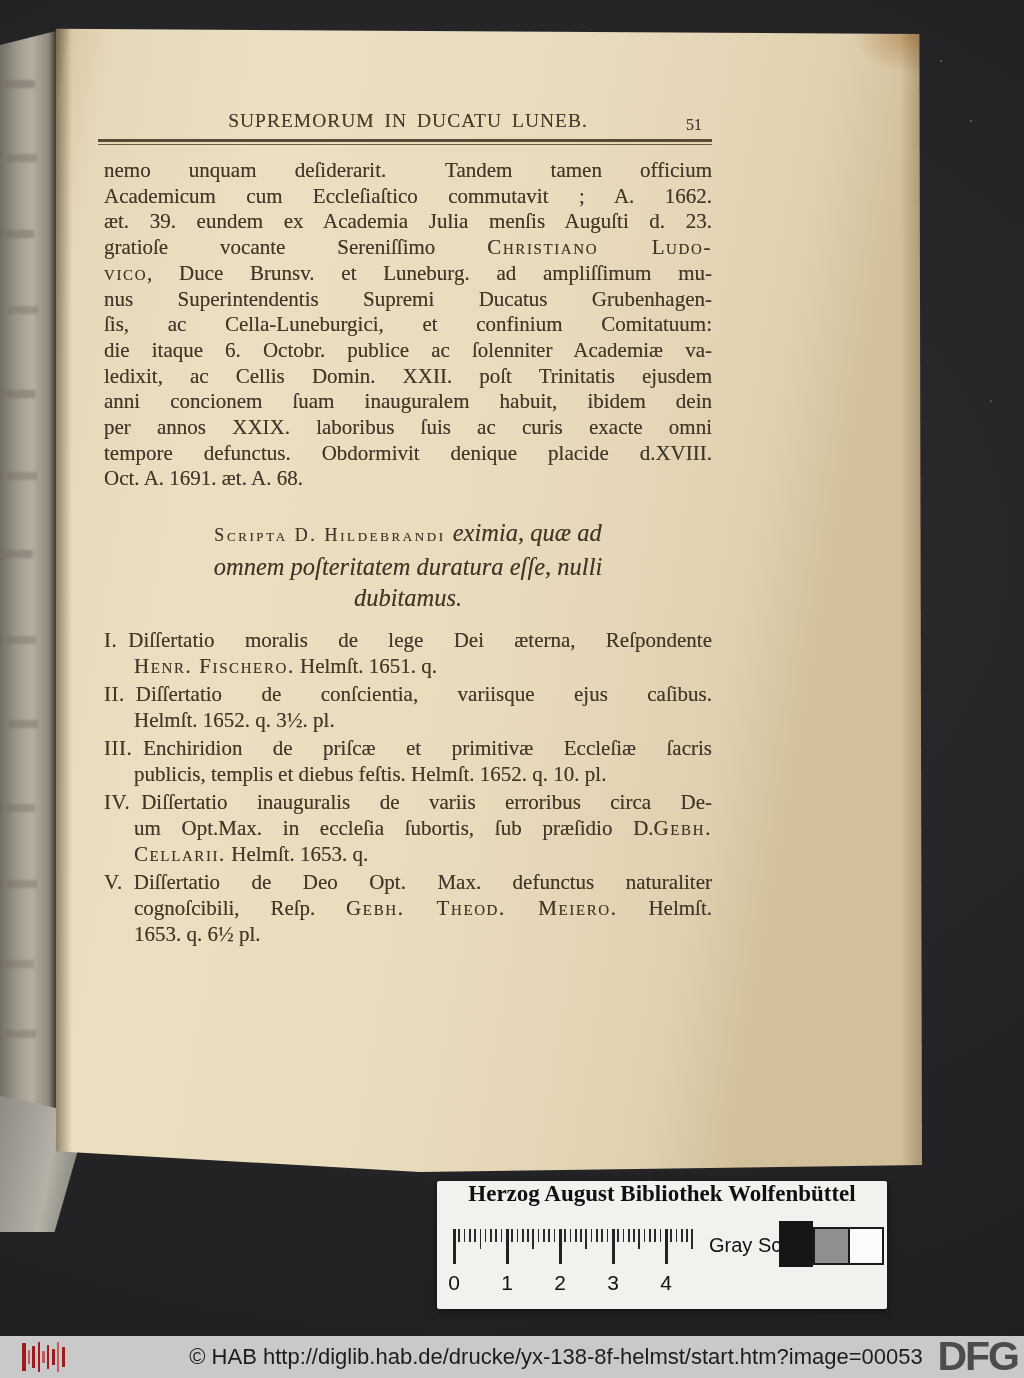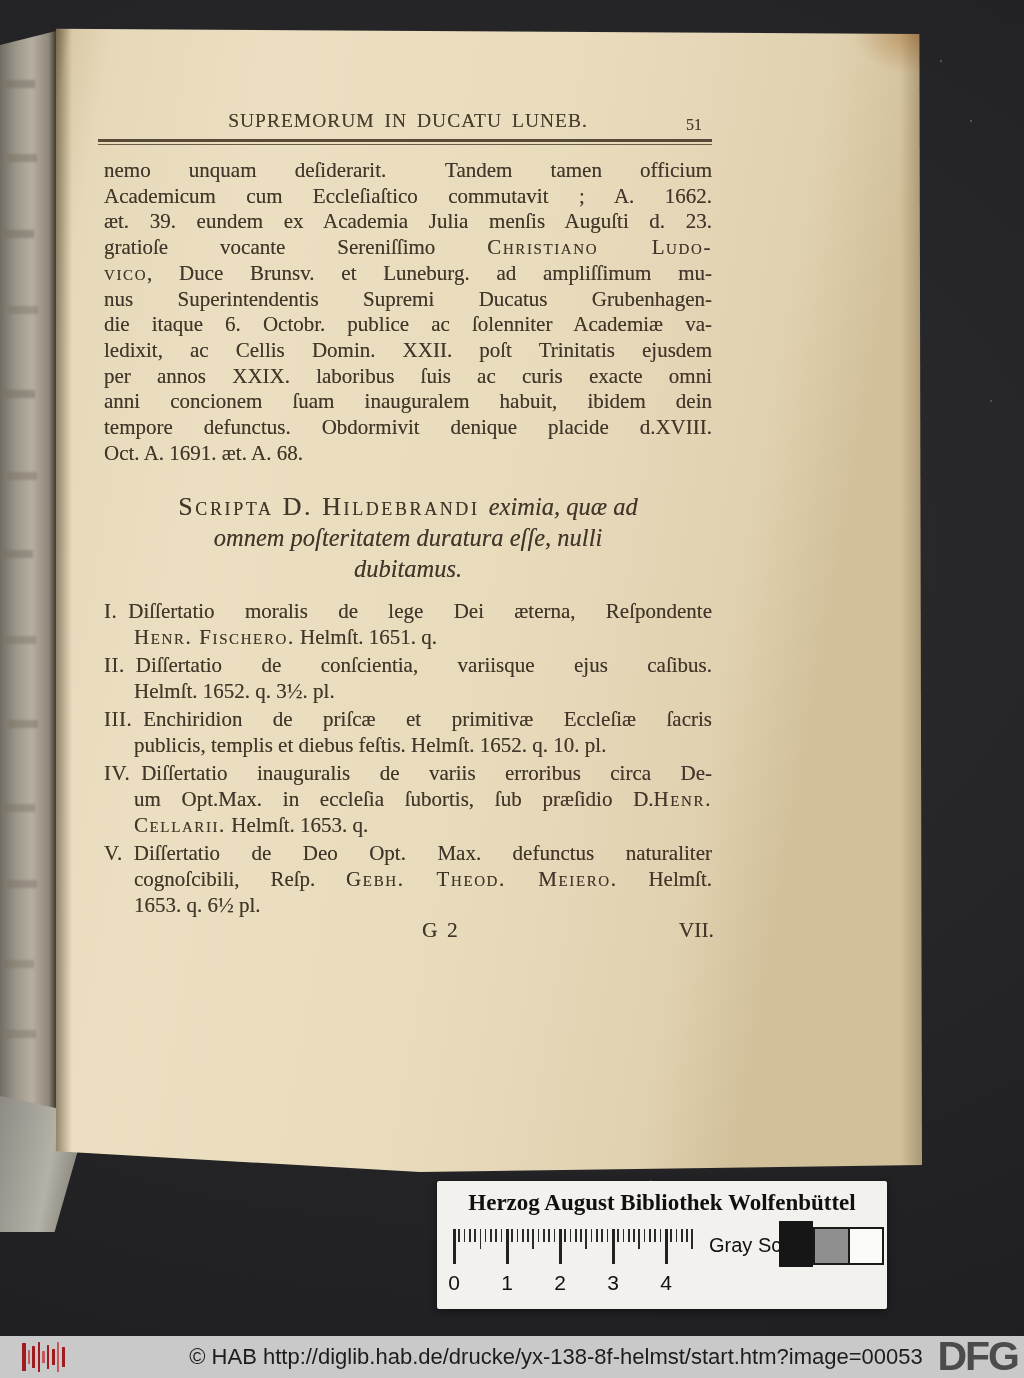--- a/index.html
+++ b/index.html
@@ -45,35 +45,35 @@
     letter-spacing:1px;word-spacing:4px;color:#4a3c2c;}
   .rh-page{position:absolute;right:10px;top:4px;font-size:16px;letter-spacing:0;}
   .rule{margin:5px 0 0 -6px;width:614px;height:2px;
     border-top:3px solid rgba(64,50,32,.85);border-bottom:1.5px solid rgba(64,50,32,.75);}
   .paragraph{margin-top:13px;}
   .tl{white-space:normal;}
   .paragraph .tl,.work .tl{text-align:justify;text-align-last:justify;}
   .paragraph .tl:last-child,.work .tl:last-child{text-align-last:left;}
   .seg-sc{font-variant:small-caps;letter-spacing:1.6px;}
   .seg-it{}
-  .seg-schead{font-variant:small-caps;letter-spacing:2.6px;font-size:26px;}
+  .seg-schead{font-variant:small-caps;letter-spacing:2.6px;font-size:18px;}
   .heading{margin-top:25px;}
   .heading .tl{text-align:center;text-align-last:center;font-size:24.5px;line-height:31px;font-style:italic;}
   .heading .tl .seg-schead{font-style:normal;}
   .works{margin-top:14px;}
   .work{margin-bottom:2px;line-height:26px;}
   .work .tl.cont{padding-left:30px;}
   .wnum{letter-spacing:.5px;}
   .sig-row{position:relative;margin-top:-2px;height:28px;font-size:21.5px;}
   .sig{position:absolute;left:318px;letter-spacing:2px;}
   .catch{position:absolute;right:-2px;}
   
   .card{position:absolute;left:437px;top:1181px;width:450px;height:128px;background:#f2f1ed;
     border-radius:2px;box-shadow:0 2px 8px rgba(0,0,0,.5);}
-  .card-title{margin-top:9px;text-align:center;font-family:"Liberation Serif","DejaVu Serif",serif;
+  .card-title{text-align:center;font-family:"Liberation Serif","DejaVu Serif",serif;
     font-weight:bold;font-size:23px;color:#101010;}
   .ruler{position:absolute;left:16px;top:48px;width:250px;height:72px;}
   .ruler .minor{position:absolute;left:0;top:0;width:242px;height:13px;
     background:repeating-linear-gradient(90deg,#2a2a2a 0 1.6px,transparent 1.6px 5.3px);}
   .ruler .half{position:absolute;left:0;top:0;width:242px;height:20px;
     background:repeating-linear-gradient(90deg,#2a2a2a 0 1.8px,transparent 1.8px 26.5px);}
   .ruler .maj{position:absolute;top:0;width:2.5px;height:35px;background:#222;}
   .ruler .rnum{position:absolute;top:42px;width:16px;text-align:center;
     font-family:"Liberation Sans","DejaVu Sans",sans-serif;font-size:21px;color:#111;}
   .gs-label{position:absolute;left:272px;top:53px;font-family:"Liberation Sans","DejaVu Sans",sans-serif;
@@ -110,24 +110,25 @@
         <span class="rh-page">51</span>
       </div>
       <div class="rule"></div>
       <div class="paragraph">
           <div class="tl"><span>nemo unquam deſiderarit.  Tandem tamen officium</span></div>
           <div class="tl"><span>Academicum cum Eccleſiaſtico commutavit ; A. 1662.</span></div>
           <div class="tl"><span>æt. 39. eundem ex Academia Julia menſis Auguſti d. 23.</span></div>
           <div class="tl"><span>gratioſe vocante Sereniſſimo </span><span class="seg-sc">Christiano Ludo-</span></div>
           <div class="tl"><span class="seg-sc">vico</span><span>, Duce Brunsv. et Luneburg. ad ampliſſimum mu-</span></div>
           <div class="tl"><span>nus Superintendentis Supremi Ducatus Grubenhagen-</span></div>
+          <div class="tl"><span>ſis, ac Cella-Luneburgici, et confinium Comitatuum:</span></div>
           <div class="tl"><span>die itaque 6. Octobr. publice ac ſolenniter Academiæ va-</span></div>
           <div class="tl"><span>ledixit, ac Cellis Domin. XXII. poſt Trinitatis ejusdem</span></div>
+          <div class="tl"><span>anni concionem ſuam inauguralem habuit, ibidem dein</span></div>
           <div class="tl"><span>per annos XXIX. laboribus ſuis ac curis exacte omni</span></div>
-          <div class="tl"><span>anni concionem ſuam inauguralem habuit, ibidem dein</span></div>
           <div class="tl"><span>tempore defunctus. Obdormivit denique placide d.XVIII.</span></div>
           <div class="tl"><span>Oct. A. 1691. æt. A. 68.</span></div>
         </div>
       <div class="heading">
           <div class="tl"><span class="seg-schead">Scripta D. Hildebrandi </span><span class="seg-it">eximia, quæ ad</span></div>
           <div class="tl"><span class="seg-it">omnem poſteritatem duratura eſſe, nulli</span></div>
           <div class="tl"><span class="seg-it">dubitamus.</span></div>
         </div>
       <div class="works">
           <div class="work">
@@ -137,33 +138,29 @@
           <div class="work">
             <div class="tl"><span class="wnum">II. </span><span>Diſſertatio de conſcientia, variisque ejus caſibus.</span></div>
             <div class="tl cont"><span>Helmſt. 1652. q. 3½. pl.</span></div>
           </div>
           <div class="work">
             <div class="tl"><span class="wnum">III. </span><span>Enchiridion de priſcæ et primitivæ Eccleſiæ ſacris</span></div>
             <div class="tl cont"><span>publicis, templis et diebus feſtis. Helmſt. 1652. q. 10. pl.</span></div>
           </div>
           <div class="work">
             <div class="tl"><span class="wnum">IV. </span><span>Diſſertatio inauguralis de variis erroribus circa De-</span></div>
-            <div class="tl cont"><span>um Opt.Max. in eccleſia ſubortis, ſub præſidio D.</span><span class="seg-sc">Henr.</span></div>
+            <div class="tl cont"><span>um Opt.Max. in eccleſia ſubortis, ſub præſidio D.</span><span class="seg-sc">Gebh.</span></div>
             <div class="tl cont"><span class="seg-sc">Cellarii.</span><span> Helmſt. 1653. q.</span></div>
           </div>
           <div class="work">
             <div class="tl"><span class="wnum">V. </span><span>Diſſertatio de Deo Opt. Max. defunctus naturaliter</span></div>
             <div class="tl cont"><span>cognoſcibili, Reſp. </span><span class="seg-sc">Gebh. Theod. Meiero.</span><span> Helmſt.</span></div>
             <div class="tl cont"><span>1653. q. 6½ pl.</span></div>
           </div>
         </div>
-      <div class="sig-row">
-        <span class="sig">G 2</span>
-        <span class="catch">VII.</span>
-      </div>
     </div>
   </div>
 
   <div class="card">
     <div class="card-title">Herzog August Bibliothek Wolfenbüttel</div>
     <div class="ruler">
       <div class="minor"></div>
       <div class="half"></div>
     <div class="maj" style="left: 0px;"></div>
         <span class="rnum" style="left: -7px;">0</span>

